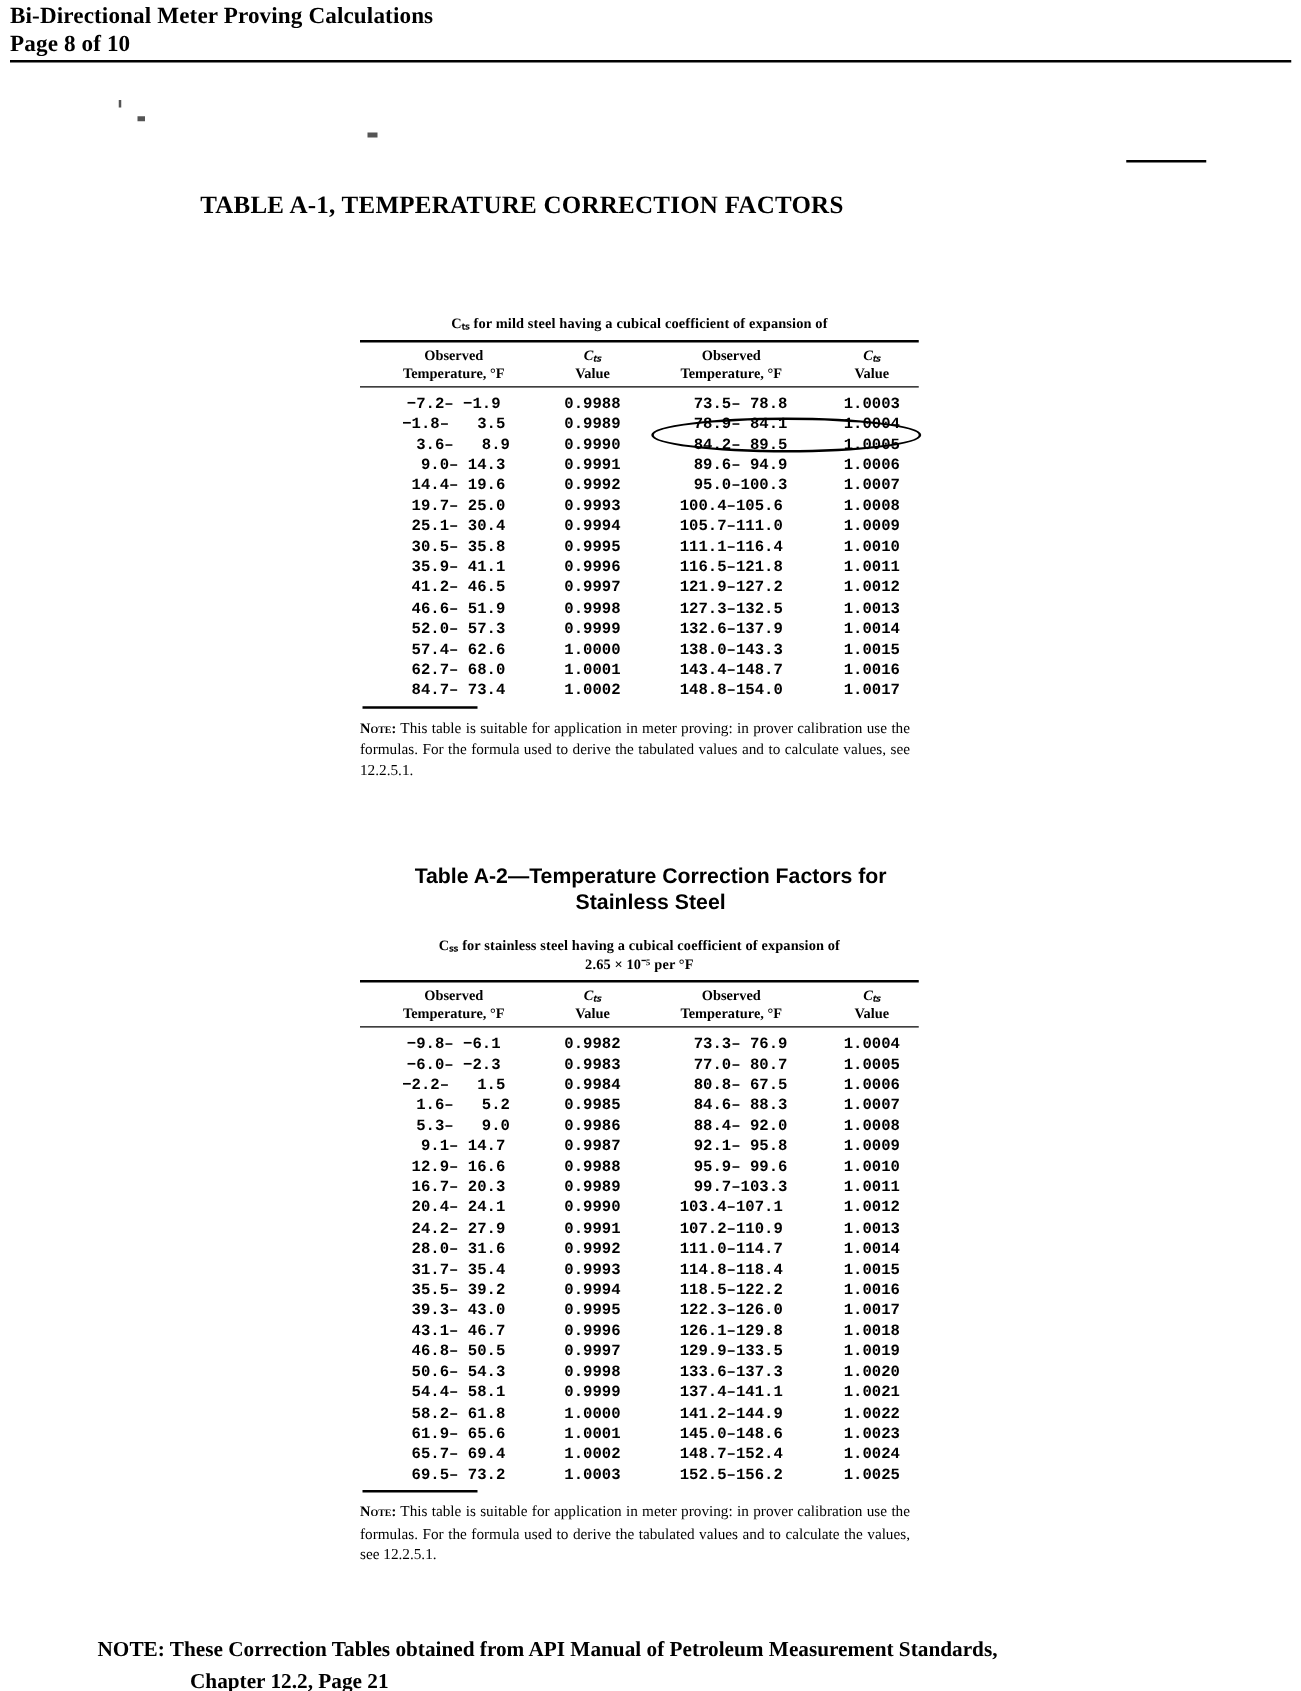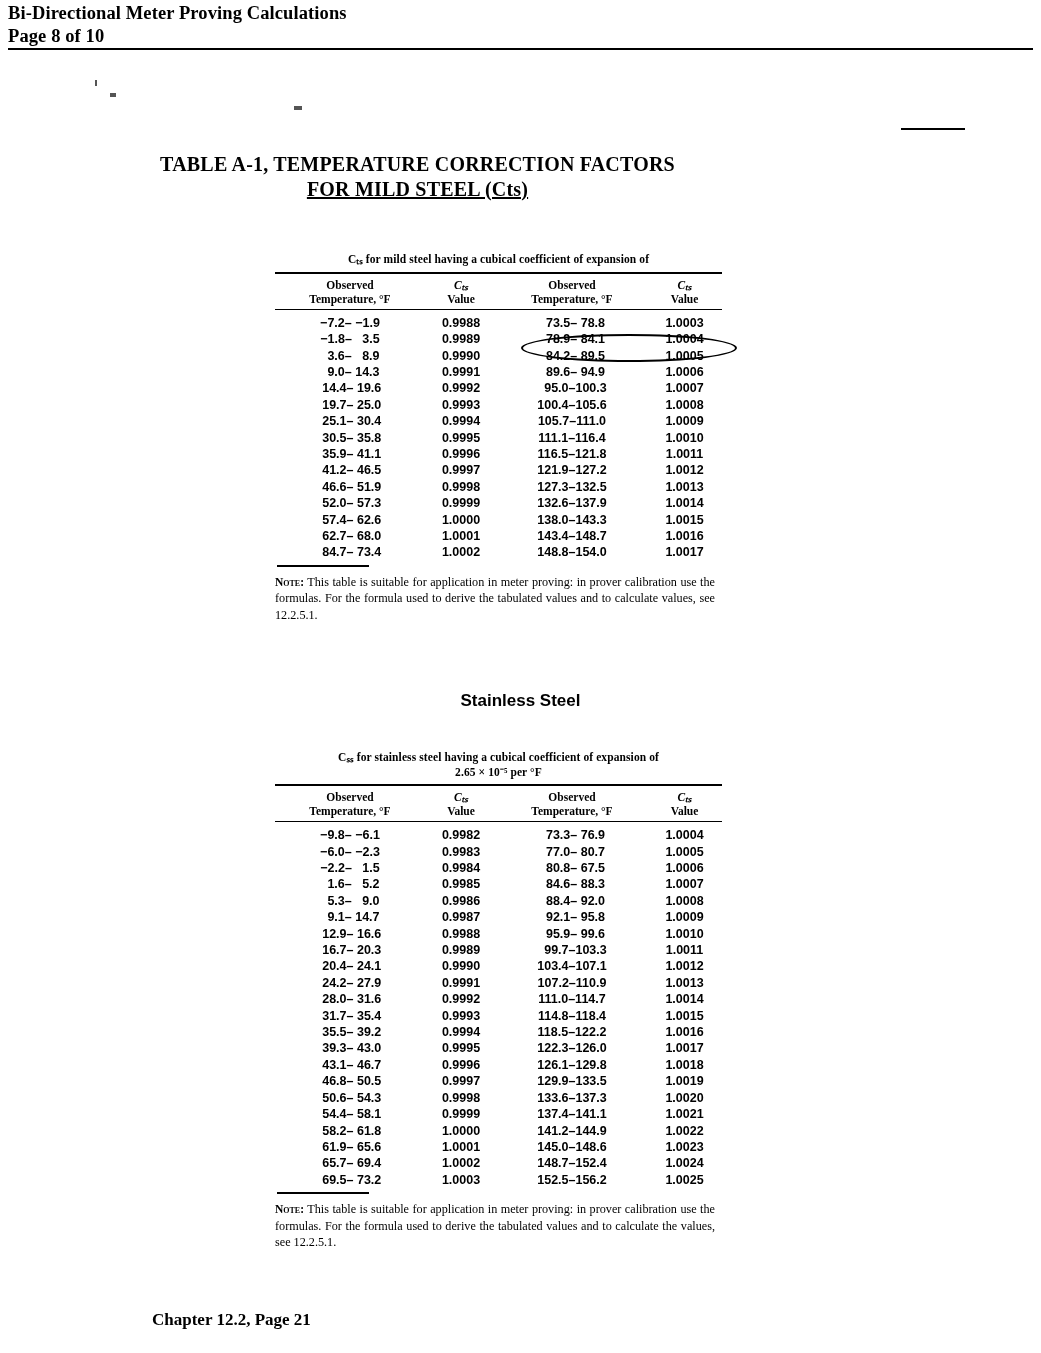--- a/index.html
+++ b/index.html
@@ -74,21 +74,21 @@
     font-weight: bold;
     font-size: 20px;
     line-height: 25px;
     letter-spacing: 0.2px;
     text-decoration: underline;
   }
 
   
   .table-block {
     position: absolute;
-    left: 275px;
+    left: 288px;
     width: 447px;
   }
   .tbl-caption {
     text-align: center;
     font-family: "Liberation Serif", serif;
     font-weight: bold;
     font-size: 11.5px;
     line-height: 14.5px;
     letter-spacing: 0.1px;
   }
@@ -123,21 +123,21 @@
   .hdr-cell .itc { font-style: italic; }
 
   .c-temp  { width: 150px; }
   .c-val   { width: 72px; }
   .c-temp2 { width: 150px; }
   .c-val2  { width: 75px; }
 
   .body-rows { padding-top: 5px; padding-bottom: 4px; }
   .d-row {
     display: flex;
-    font-family: Liberation Sans, sans-serif;
+    font-family: Liberation Mono, monospace;
     font-weight: bold;
     font-size: 12.5px;
     line-height: 16.4px;
     white-space: pre;
   }
   .d-cell { text-align: center; }
   .d-temp  { width: 150px; }
   .d-val   { width: 72px; }
   .d-temp2 { width: 150px; }
   .d-val2  { width: 75px; }
@@ -203,21 +203,20 @@
 </div>
 <div id="header-rule"></div>
 
 <div class="speck" style="left:95px;top:80px;width:2px;height:6px;"></div>
 <div class="speck" style="left:110px;top:93px;width:6px;height:4px;"></div>
 <div class="speck" style="left:294px;top:106px;width:8px;height:4px;"></div>
 <div id="artifact-line-topright"></div>
 
 <div id="table-a1-title">
   <div class="t-line1">TABLE A-1, TEMPERATURE CORRECTION FACTORS</div>
-  <div class="t-line2">FOR MILD STEEL (Cts)</div>
 </div>
 
 <div class="table-block" id="block-a1" style="top:252px;">
   <div class="tbl-caption">
     <div>Cₜₛ for mild steel having a cubical coefficient of expansion of</div>
   </div>
   <div class="rule-full" style="margin-top:5px;"></div>
   <div class="hdr-row">
     <div class="hdr-cell c-temp">
       <span>Observed</span>
@@ -256,20 +255,21 @@
     </div>
   <div class="rule-short"></div>
   <div class="tbl-note">
     <span class="note-lbl">Note:</span><span> This table is suitable for application in meter proving: in prover calibration use the formulas. For the formula used to derive the tabulated values and to calculate values, see 12.2.5.1.</span>
   </div>
 </div>
 
 <div id="highlight-ellipse"></div>
 
 <div id="table-a2-title">
+  <div>Table A-2—Temperature Correction Factors for</div>
   <div>Stainless Steel</div>
 </div>
 
 <div class="table-block" id="block-a2" style="top:750px;">
   <div class="tbl-caption">
     <div>Cₛₛ for stainless steel having a cubical coefficient of expansion of</div>
     <div>2.65 × 10⁻⁵ per °F</div>
   </div>
   <div class="rule-full" style="margin-top:5px;"></div>
   <div class="hdr-row">
@@ -315,14 +315,15 @@
       <div class="d-row"><div class="d-cell d-temp"> 65.7– 69.4</div><div class="d-cell d-val">1.0002</div><div class="d-cell d-temp2">148.7–152.4</div><div class="d-cell d-val2">1.0024</div></div>
       <div class="d-row"><div class="d-cell d-temp"> 69.5– 73.2</div><div class="d-cell d-val">1.0003</div><div class="d-cell d-temp2">152.5–156.2</div><div class="d-cell d-val2">1.0025</div></div>
     </div>
   <div class="rule-short"></div>
   <div class="tbl-note">
     <span class="note-lbl">Note:</span><span> This table is suitable for application in meter proving: in prover calibration use the formulas. For the formula used to derive the tabulated values and to calculate the values, see 12.2.5.1.</span>
   </div>
 </div>
 
 <div id="footer-note">
+  <div>NOTE:  These Correction Tables obtained from API Manual of Petroleum Measurement Standards,</div>
   <div class="fn-line2">Chapter 12.2, Page 21</div>
 </div>
 
 </body></html>

